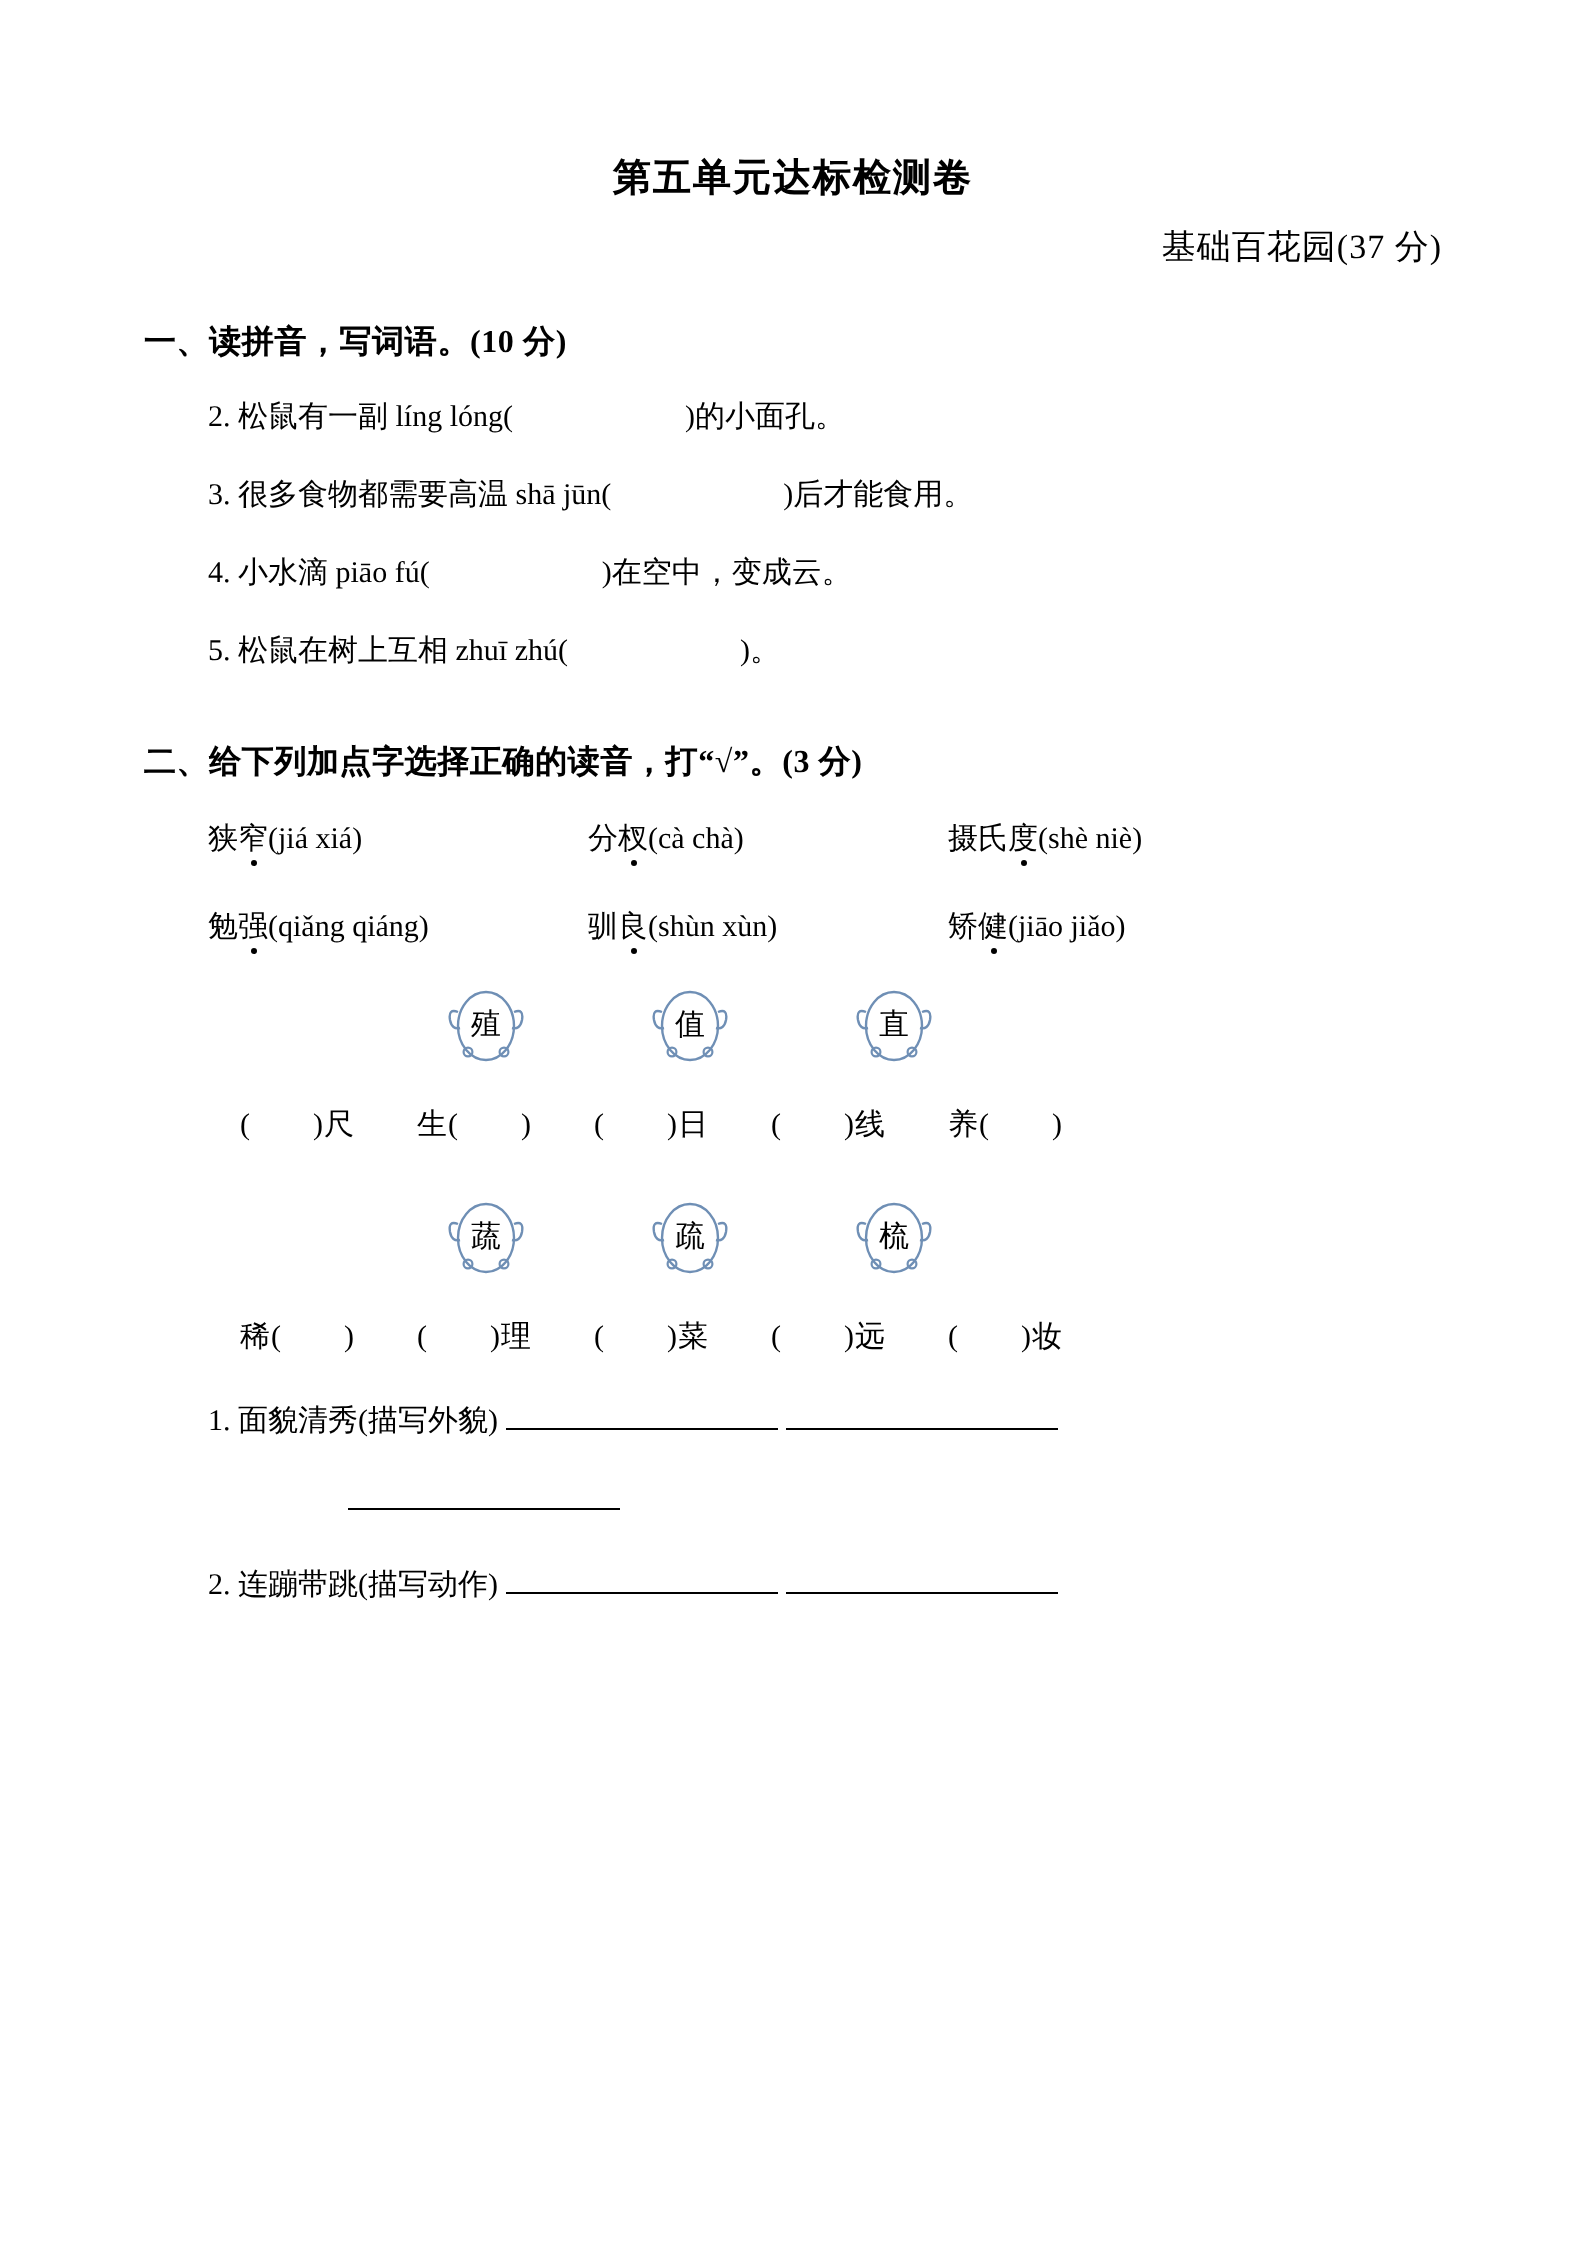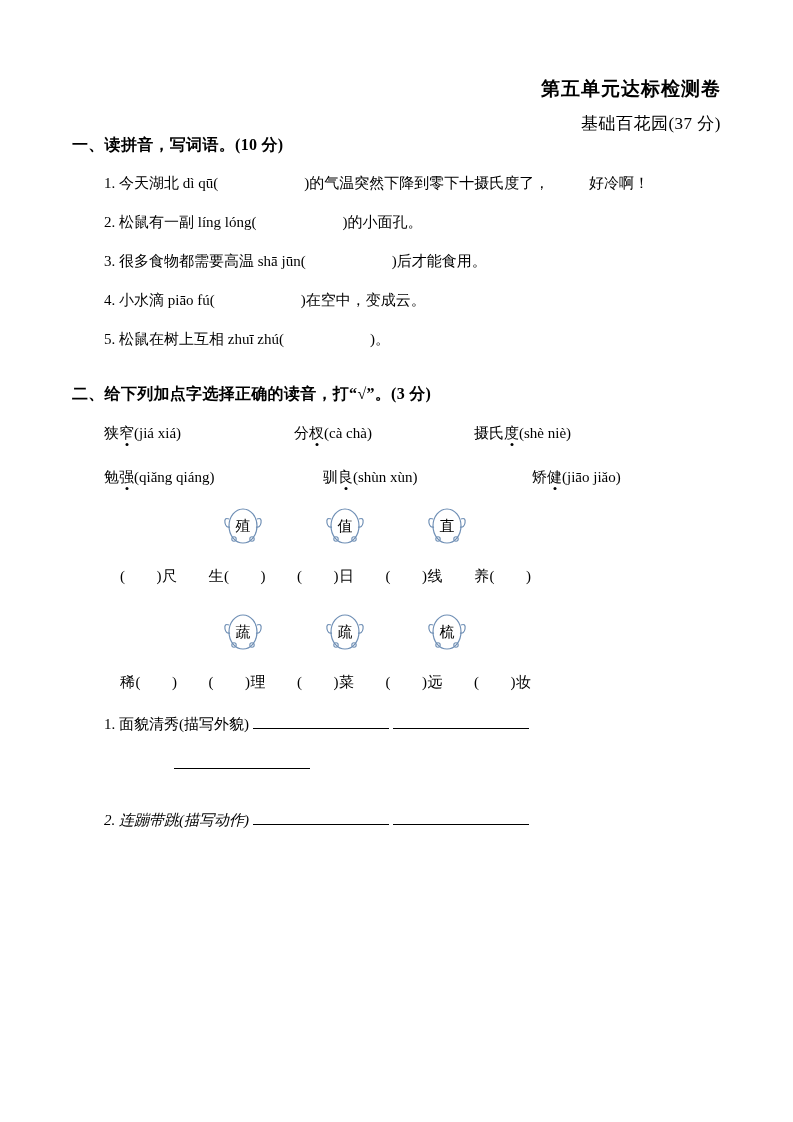--- a/index.html
+++ b/index.html
@@ -15,35 +15,36 @@
     overflow: hidden;
   }
   .page {
     position: relative;
     width: 793px;
     height: 1122px;
     box-sizing: border-box;
     padding: 0 72px;
   }
   .doc-title {
-    text-align: right;
+    text-align: center;
     font-size: 19px;
     font-weight: bold;
     letter-spacing: 1px;
     margin-top: 76px;
   }
   .section-title {
     text-align: right;
     font-size: 17px;
     margin-top: 10px;
     letter-spacing: 0.5px;
   }
   .q-head {
     font-size: 16px;
     font-weight: bold;
+    margin-top: 26px;
     letter-spacing: 0.3px;
   }
   .q-body {
     font-size: 15px;
     margin-top: 12px;
     line-height: 33px;
   }
   .item {
     margin-left: 32px;
     margin-top: 9px;
@@ -130,25 +131,20 @@
 
 <div class="page">
 
   <div class="doc-title">第五单元达标检测卷</div>
 
   <div class="section-title">基础百花园(37 分)</div>
 
   <div class="q-head">一、读拼音，写词语。(10 分)</div>
   <div class="q-body">
     <div class="item">
-      <span>1.</span>
-      <span>今天湖北 dì qū(</span><span class="blank-paren"></span><span>)的气温突然下降到零下十摄氏度了，</span>
-      <div class="indent2">好冷啊！</div>
-    </div>
-    <div class="item">
       <span>2.</span>
       <span>松鼠有一副 líng lóng(</span><span class="blank-paren"></span><span>)的小面孔。</span>
     </div>
     <div class="item">
       <span>3.</span>
       <span>很多食物都需要高温 shā jūn(</span><span class="blank-paren"></span><span>)后才能食用。</span>
     </div>
     <div class="item">
       <span>4.</span>
       <span>小水滴 piāo fú(</span><span class="blank-paren"></span><span>)在空中，变成云。</span>
@@ -164,21 +160,21 @@
     <div class="cell" style="width:190px;">
       <span>狭</span><span class="dotted">窄</span><span>(jiá  xiá)</span>
     </div>
     <div class="cell" style="width:180px;">
       <span>分</span><span class="dotted">杈</span><span>(cà  chà)</span>
     </div>
     <div class="cell">
       <span>摄氏</span><span class="dotted">度</span><span>(shè  niè)</span>
     </div>
   </div>
-  <div class="pinyin-row" style="font-size:15px;gap:29px;">
+  <div class="pinyin-row" style="font-size:15px;">
     <div class="cell" style="width:190px;">
       <span>勉</span><span class="dotted">强</span><span>(qiǎng  qiáng)</span>
     </div>
     <div class="cell" style="width:180px;">
       <span>驯</span><span class="dotted">良</span><span>(shùn  xùn)</span>
     </div>
     <div class="cell">
       <span>矫</span><span class="dotted">健</span><span>(jiāo  jiǎo)</span>
     </div>
   </div>
@@ -257,21 +253,21 @@
   <div class="q-body">
     <div class="item">
       <span>1.</span>
       <span>面貌清秀(描写外貌)</span>
       <span class="underline u-long"></span>
       <span class="underline u-long"></span>
       <div class="sub-indent">
         <span class="underline u-long"></span>
       </div>
     </div>
-    <div class="item" style="margin-top:26px;font-style:italic;">
+    <div class="item" style="margin-top:12px;">
       <span>2.</span>
       <span>连蹦带跳(描写动作)</span>
       <span class="underline u-long"></span>
       <span class="underline u-long"></span>
     </div>
   </div>
 
 </div>
 
 </body></html>

